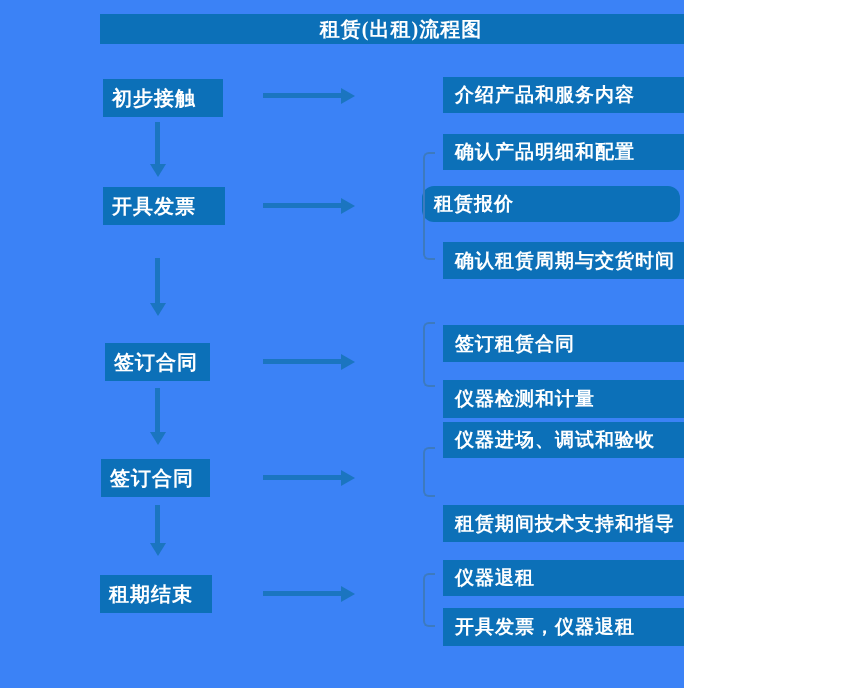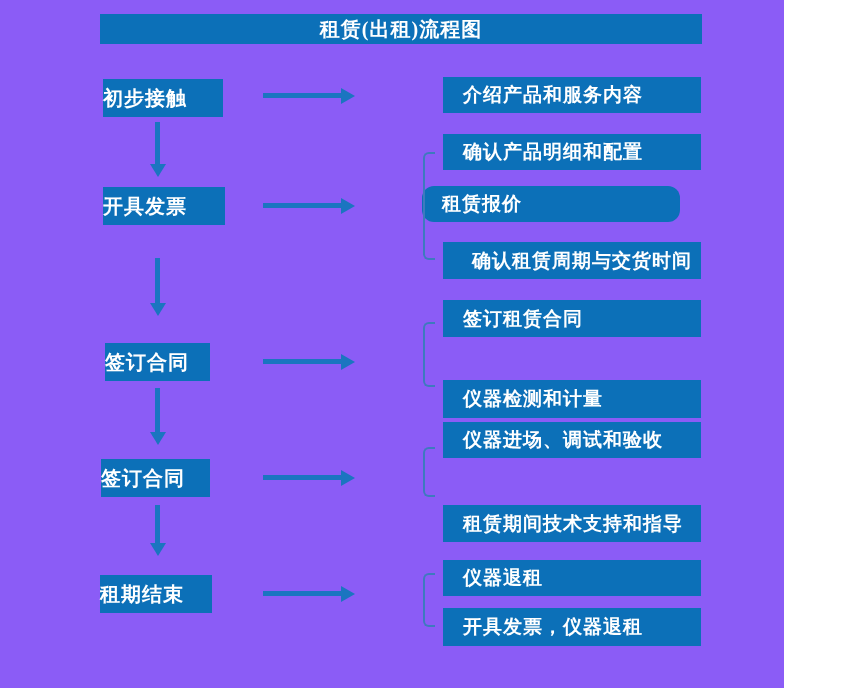--- a/index.html
+++ b/index.html
@@ -1,26 +1,26 @@
 <!DOCTYPE html>
 <html><head>
 <meta charset="utf-8">
 <style>
   html,body { margin:0; padding:0; background:#ffffff; }
   .canvas {
-    position:relative; width:784px; height:688px; background:#8b5cf6;
+    position:relative; width:684px; height:688px; background:#3b82f6;
     font-family:"Liberation Serif","DejaVu Serif",serif; overflow:hidden;
   }
   .bluebox {
     position:absolute; background:#0c70b8; color:#ffffff; font-weight:bold;
     display:flex; align-items:center; letter-spacing:1px; box-sizing:border-box;
   }
   .titlebar { justify-content:center; font-size:20px; }
-  .stepbox  { font-size:20px; }
-  .detailbox{ font-size:19px; padding-left:20px; }
+  .stepbox  { font-size:20px; padding-left:9px; }
+  .detailbox{ font-size:19px; padding-left:12px; }
 
   
   .h-arrow { position:absolute; height:5px; background:#1b75c0; }
   .h-arrow::after {
     content:""; position:absolute; right:-14px; top:-5.5px; width:0; height:0;
     border-left:14px solid #1b75c0; border-top:8px solid transparent; border-bottom:8px solid transparent;
   }
   
   .v-arrow { position:absolute; width:5px; background:#1b75c0; }
   .v-arrow::after {
@@ -62,25 +62,25 @@
   <div class="bluebox detailbox" style="left:443px; top:77px;  width:258px; height:36px;">
     <span>介绍产品和服务内容</span>
   </div>
 
   <div class="bluebox detailbox" style="left:443px; top:134px; width:258px; height:36px;">
     <span>确认产品明细和配置</span>
   </div>
   <div class="bluebox detailbox" style="left:422px; top:186px; width:258px; height:36px;border-radius:12px;">
     <span>租赁报价</span>
   </div>
-  <div class="bluebox detailbox" style="left:443px; top:242px; width:258px; height:37px;justify-content:center;">
+  <div class="bluebox detailbox" style="left:443px; top:242px; width:258px; height:37px;">
     <span>确认租赁周期与交货时间</span>
   </div>
 
-  <div class="bluebox detailbox" style="left:443px; top:300px; width:258px; height:37px;">
+  <div class="bluebox detailbox" style="left:443px; top:325px; width:258px; height:37px;">
     <span>签订租赁合同</span>
   </div>
   <div class="bluebox detailbox" style="left:443px; top:364px; width:258px; height:38px;margin-top:16px;">
     <span>仪器检测和计量</span>
   </div>
 
   <div class="bluebox detailbox" style="left:443px; top:422px; width:258px; height:36px;">
     <span>仪器进场、调试和验收</span>
   </div>
   <div class="bluebox detailbox" style="left:443px; top:494px; width:258px; height:37px;margin-top:11px;">

